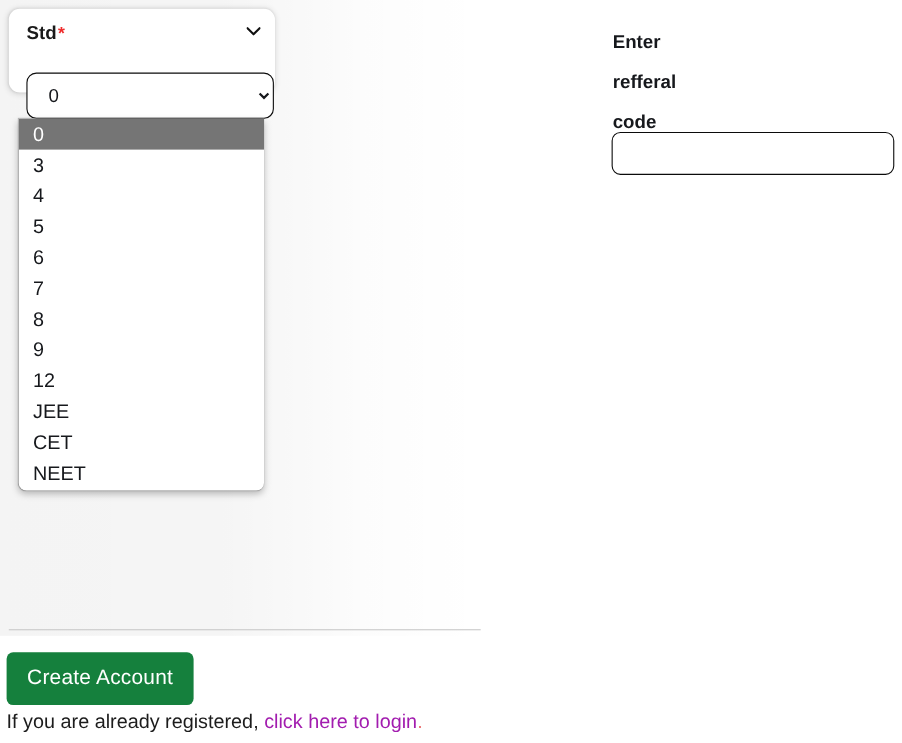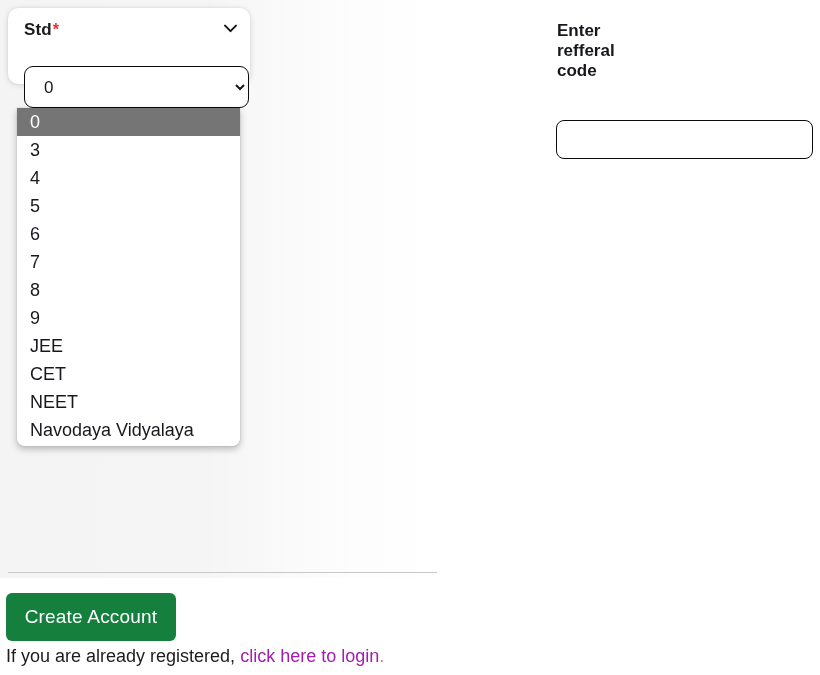--- a/index.html
+++ b/index.html
@@ -114,21 +114,21 @@
 
   
   .referral-label {
     position: absolute;
     left: 557px;
     top: 21px;
     width: 72px;
     font-size: 17px;
     font-weight: bold;
     color: #16181c;
-    line-height: 20px;
+    line-height: 36px;
     z-index: 2;
   }
   .referral-input {
     position: absolute;
     left: 556px;
     top: 120px;
     width: 257px;
     height: 39px;
     box-sizing: border-box;
     border: 1.4px solid #0b0b0b;
@@ -206,24 +206,24 @@
 
 <div class="option-panel" id="option-panel">
     <div class="option-row selected">0</div>
     <div class="option-row">3</div>
     <div class="option-row">4</div>
     <div class="option-row">5</div>
     <div class="option-row">6</div>
     <div class="option-row">7</div>
     <div class="option-row">8</div>
     <div class="option-row">9</div>
+    <div class="option-row">12</div>
     <div class="option-row">JEE</div>
     <div class="option-row">CET</div>
     <div class="option-row">NEET</div>
-    <div class="option-row">Navodaya Vidyalaya</div>
   </div>
 
 <div class="referral-label">Enter refferal code</div>
 <input class="referral-input" type="text" placeholder="" style="">
 
 <div class="divider"></div>
 <button class="create-btn">Create Account</button>
 <div class="login-line">
   <span>If you are already registered,</span>
   <a class="login-link">click here to login</a><span class="login-dot">.</span>

